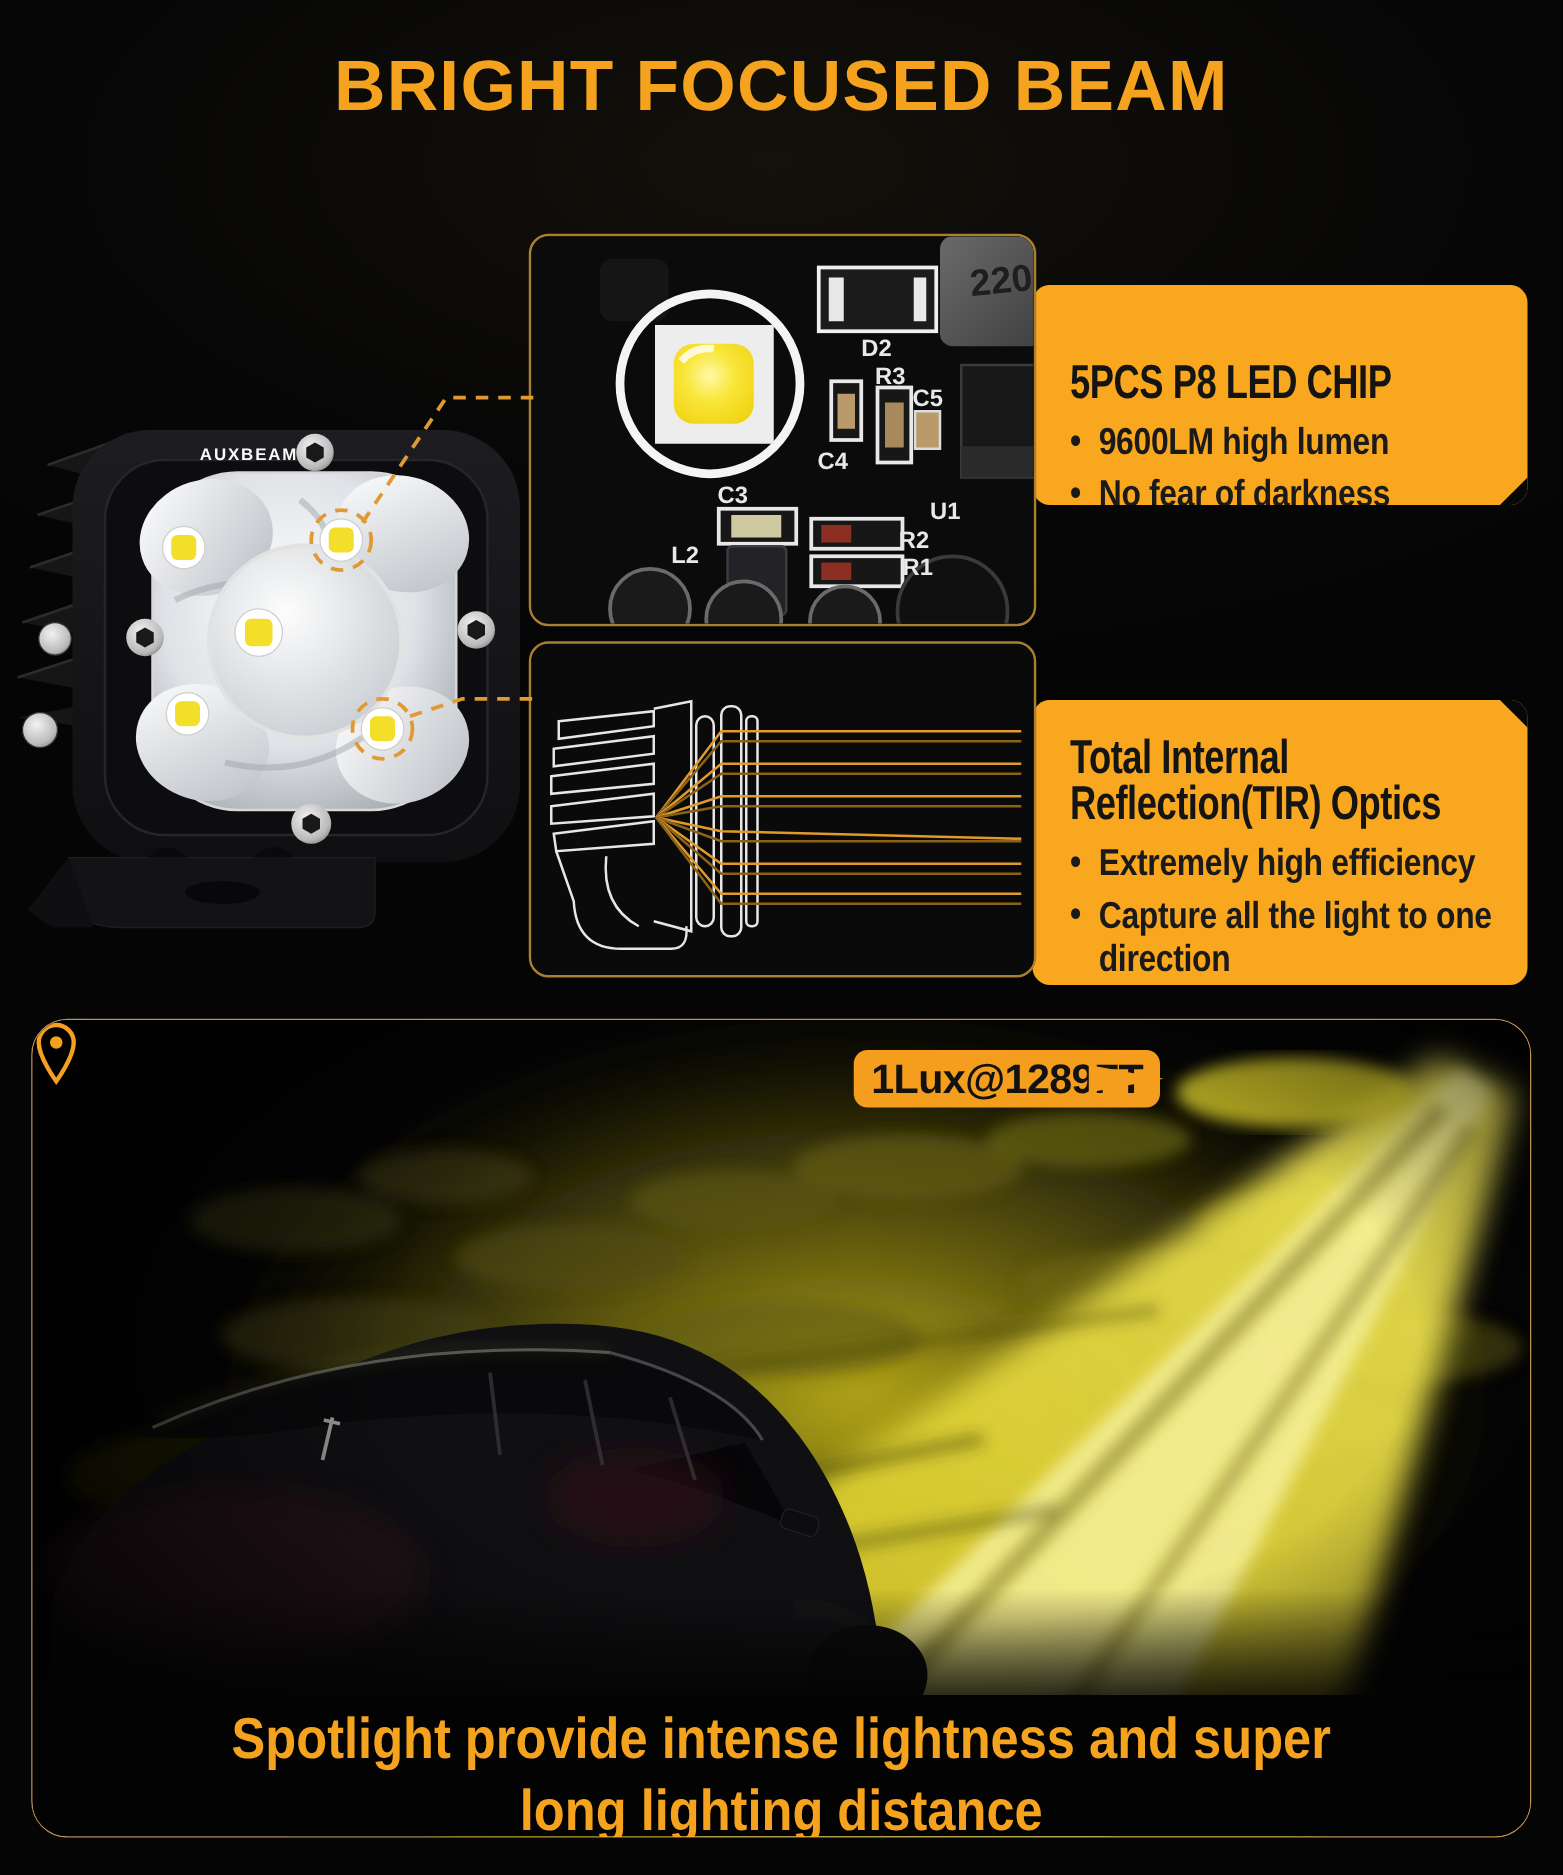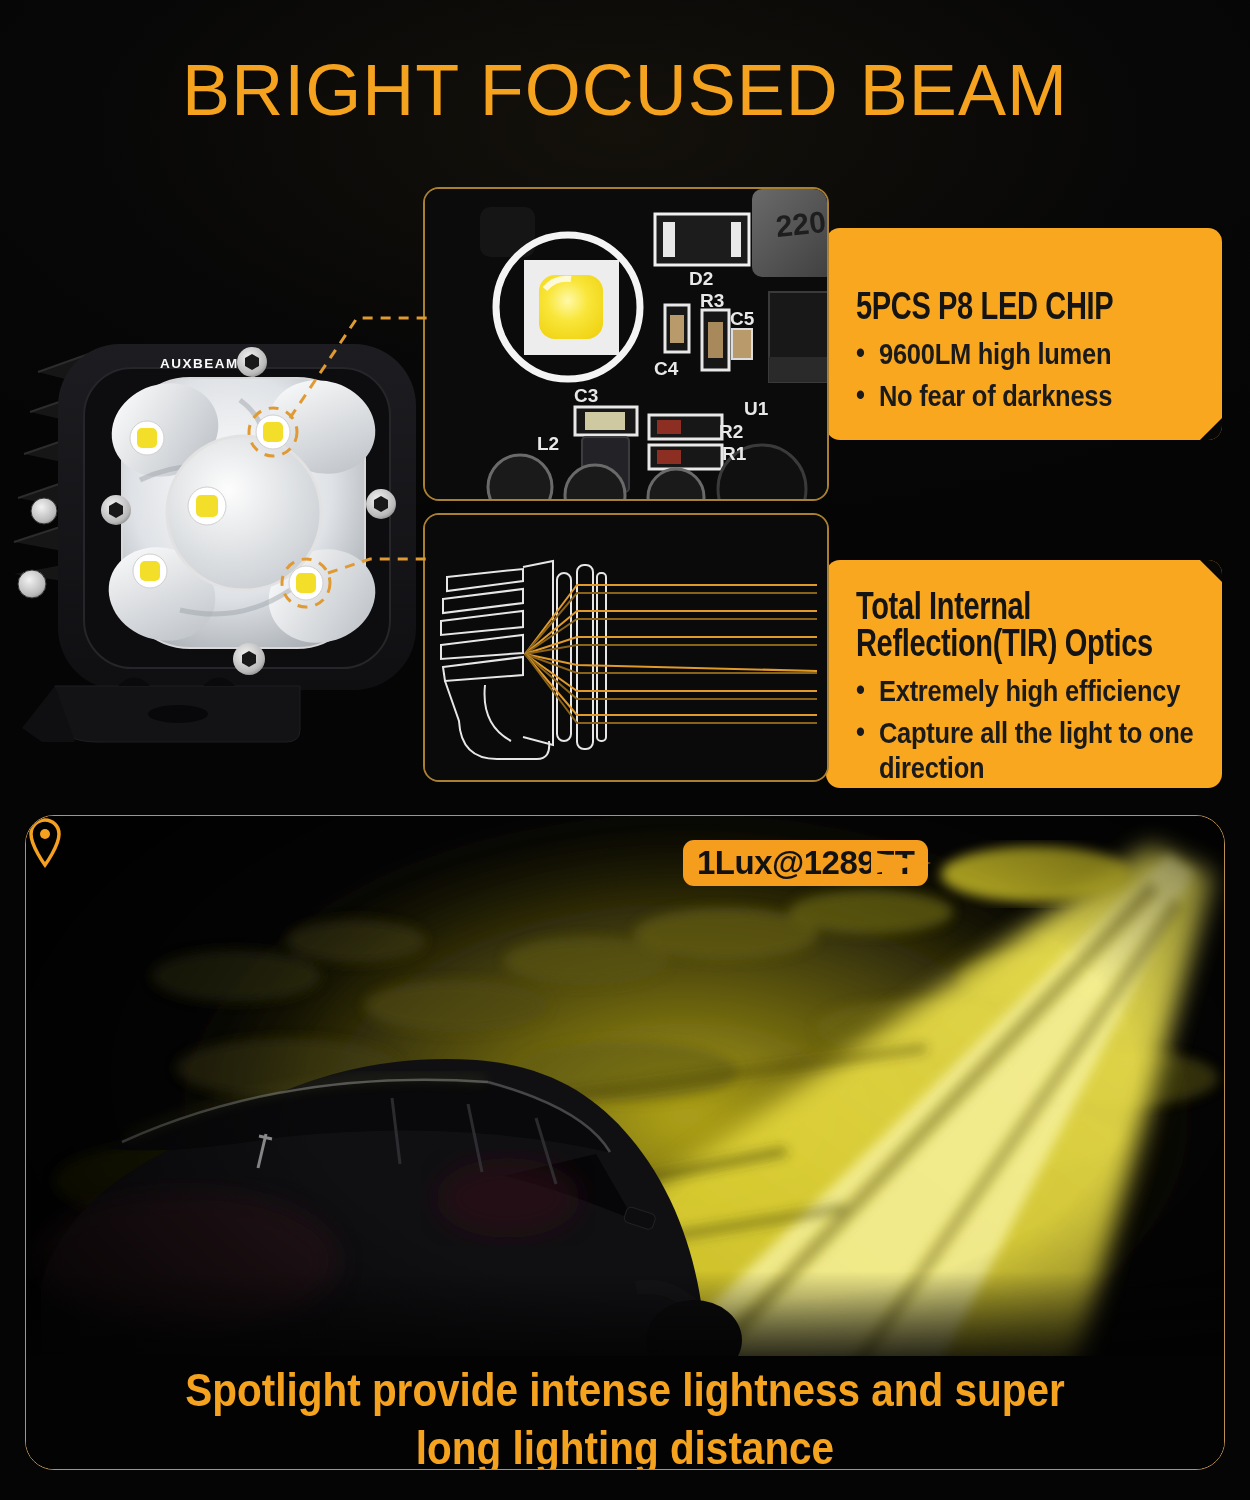--- a/index.html
+++ b/index.html
@@ -5,39 +5,39 @@
   html,body{margin:0;padding:0;background:#000;}
   .stage{
     position:relative;width:1250px;height:1500px;margin:0 auto;overflow:hidden;
     background:radial-gradient(900px 420px at 620px 130px,#14110b 0%,#070707 60%,#050505 100%);
     font-family:"Liberation Sans","DejaVu Sans",sans-serif;
   }
   .abs{position:absolute;}
 
   
   .title{
-    top:49px;left:0;width:100%;text-align:center;
-    font-size:72px;font-weight:normal;letter-spacing:1px;
+    top:36px;left:0;width:100%;text-align:center;
+    font-size:57px;font-weight:bold;letter-spacing:1px;
     color:#F5A21E;white-space:nowrap;
   }
 
   
   .photo-box{
     background:#0b0b0b;border:2px solid #a9802f;border-radius:16px;
     overflow:hidden;z-index:2;
   }
   .box-circuit{left:423px;top:187px;width:402px;height:310px;}
   .box-tir{left:423px;top:513px;width:402px;height:265px;}
 
   
   .panel{
     background:#F9A71F;border-radius:14px;overflow:hidden;z-index:1;
     color:#161616;
   }
-  .panel-led{left:826px;top:228px;width:396px;height:212px;}
+  .panel-led{left:826px;top:228px;width:396px;height:176px;}
   .panel-tir{left:826px;top:560px;width:396px;height:228px;}
   .chamfer{position:absolute;width:34px;height:34px;background:#070707;transform:rotate(45deg);}
   .panel-led .chamfer{right:-18px;bottom:-18px;}
   .panel-tir .chamfer{right:-18px;top:-18px;}
   .panel-inner{position:absolute;left:30px;top:0;width:410px;transform:scaleX(.85);transform-origin:0 0;}
   .panel-led .panel-inner{top:60px;}
   .panel-tir .panel-inner{top:28px;}
   .panel-heading{
     font-size:38px;font-weight:bold;line-height:.98;white-space:nowrap;
     transform:scaleX(.9);transform-origin:0 0;letter-spacing:-.5px;color:#141414;

